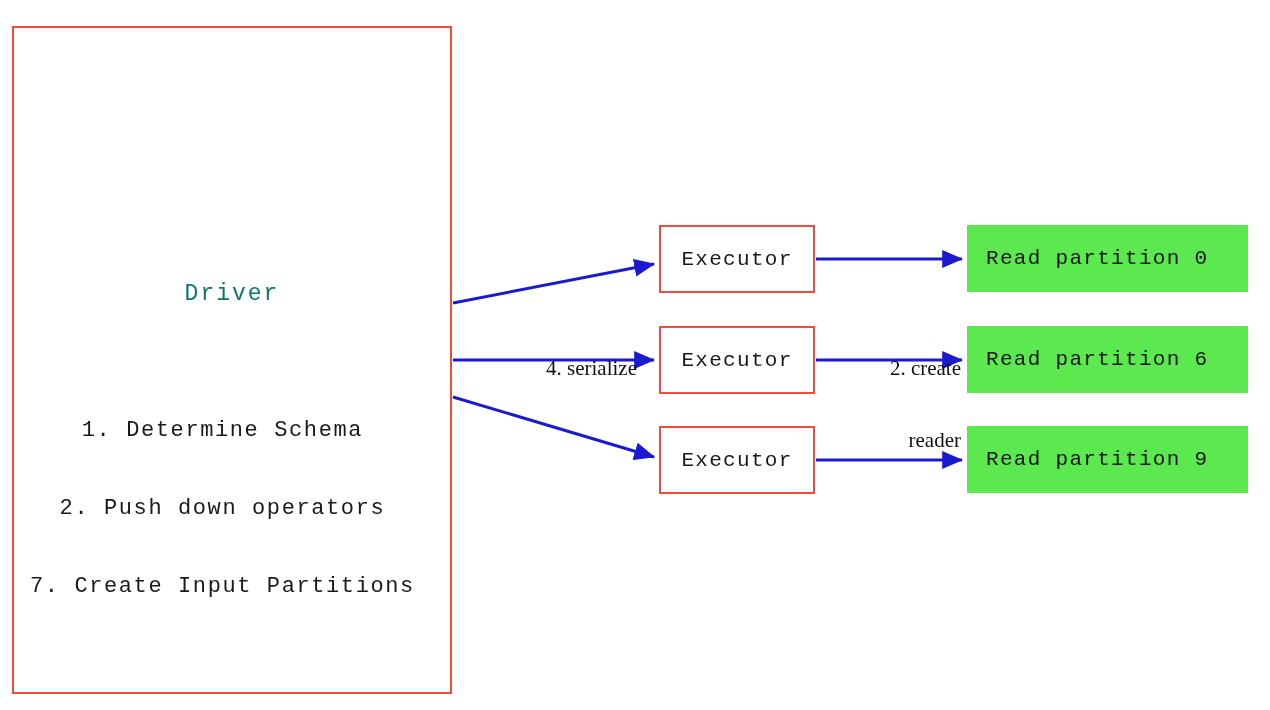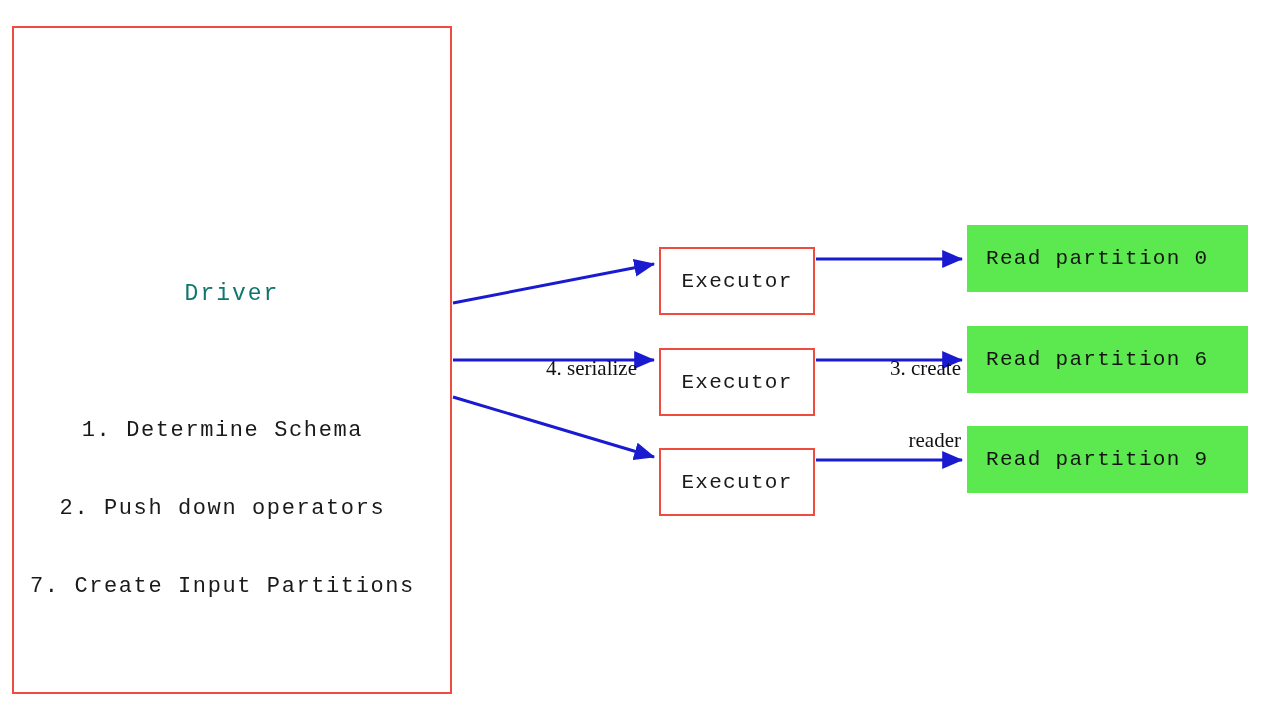--- a/index.html
+++ b/index.html
@@ -56,21 +56,20 @@
   .executor-box {
     position: absolute;
     width: 156px;
     height: 68px;
     border: 2px solid #ef4c3f;
     background: #ffffff;
     box-sizing: border-box;
     display: flex;
     align-items: center;
     justify-content: center;
-    margin-top: 22px;
   }
   .executor-label {
     font-family: "Liberation Mono", "DejaVu Sans Mono", monospace;
     font-size: 21px;
     letter-spacing: 1.3px;
     color: #1a1a1a;
     white-space: pre;
   }
   .exec-0 { left: 659px; top: 225px; }
   .exec-1 { left: 659px; top: 326px; }
@@ -182,17 +181,17 @@
     <line x1="816" y1="360" x2="962" y2="360" stroke="#1a1ad0" stroke-width="3" marker-end="url(#arrowhead)"></line>
 
     <line x1="816" y1="460" x2="962" y2="460" stroke="#1a1ad0" stroke-width="3" marker-end="url(#arrowhead)"></line>
   </svg>
 
   <div class="edge-label label-serialize">
     <div>4. serialize</div>
   </div>
 
   <div class="edge-label label-create">
-    <div>3. create</div>
+    <div>2. create</div>
     <div>reader</div>
   </div>
 
 </div>
 
 </body></html>

